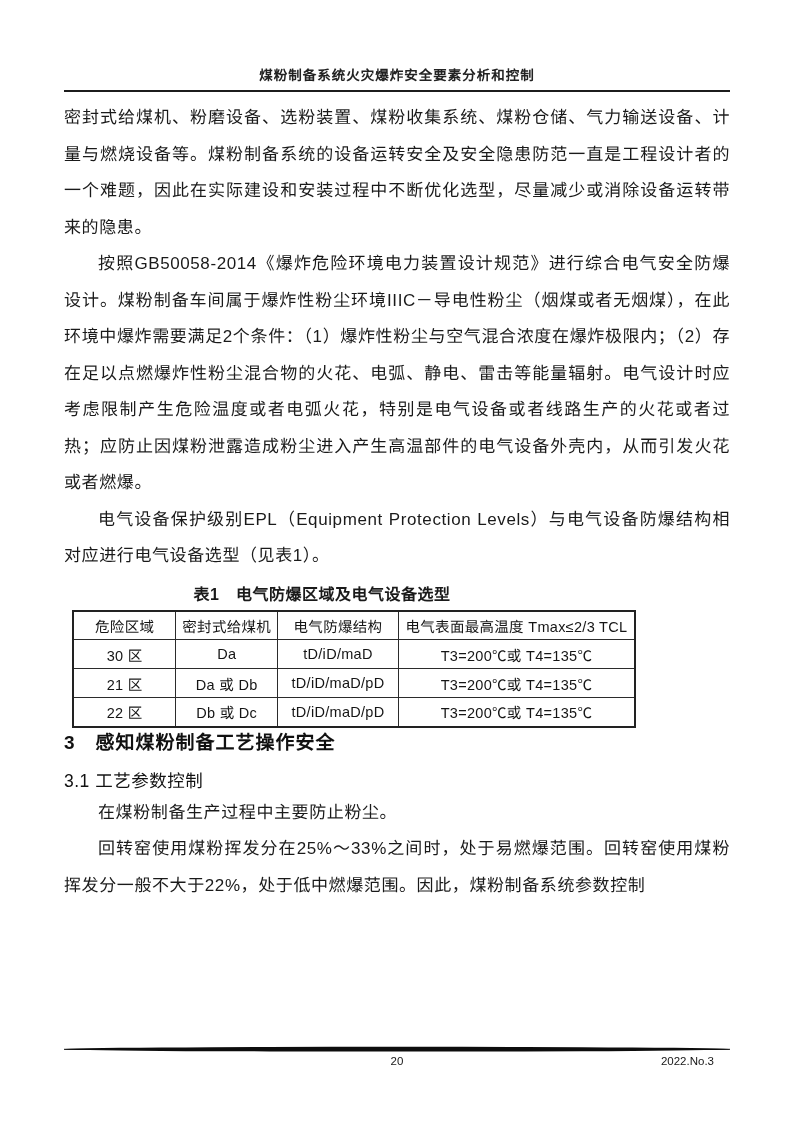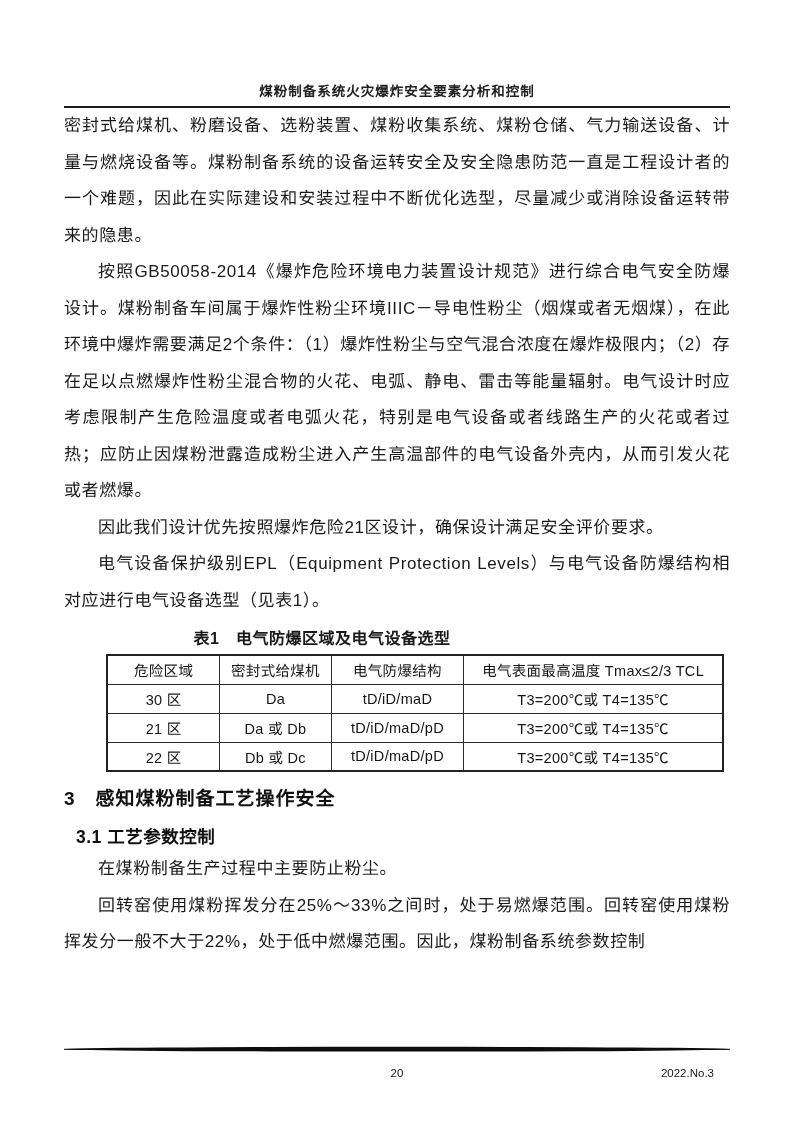--- a/index.html
+++ b/index.html
@@ -17,35 +17,35 @@
   }
 
   .content {
     position: absolute;
     left: 64px;
     top: 0;
     width: 666px;
   }
 
   
-  .page-header { padding-top: 80px; }
+  .page-header { padding-top: 64px; }
   .running-head {
     text-align: center;
     font-size: 13.5px;
     font-weight: bold;
     letter-spacing: 1px;
     color: #222222;
   }
   .header-rule {
     margin-top: 6px;
     border-top: 2.5px solid #1c1c1c;
   }
 
   
-  .doc-body { }
+  .doc-body { padding-top: 8px; }
   .body-p {
     font-size: 17px;
     line-height: 36.5px;
     letter-spacing: 0.6px;
     text-align: justify;
     text-indent: 2em;
     color: #1a1a1a;
   }
   .body-p.no-indent { text-indent: 0; }
   .mt { margin-top: 10px; }
@@ -54,22 +54,22 @@
   .table-caption {
     margin-top: 6px;
     margin-bottom: 5px;
     margin-right: 150px;          
     text-align: center;
     font-size: 16px;
     font-weight: bold;
     letter-spacing: 0.5px;
   }
   table.selection-table {
-    width: 618px;
-    margin-left: 42px;
+    width: 564px;
+    margin-left: 8px;
     border-collapse: collapse;
     table-layout: fixed;
     font-size: 14.5px;
     color: #151515;
   }
   .selection-table th,
   .selection-table td {
     border: 1.5px solid #2b2b2b;
     text-align: center;
     vertical-align: middle;
@@ -80,48 +80,46 @@
   }
   table.selection-table { border: 2px solid #222222; }
   .selection-table td.bold { font-weight: normal; }
   .col-1 { width: 18.3%; }
   .col-2 { width: 18.1%; }
   .col-3 { width: 21.5%; }
   .col-4 { width: 42.1%; }
 
   
   .h-section {
-    margin-top: 12px;
     font-size: 19px;
     font-weight: bold;
     letter-spacing: 1px;
     line-height: 30px;
     color: #111111;
   }
   .h-subsection {
     margin-top: 9px;
     font-size: 17.5px;
-    font-weight: bold;
+    font-weight: normal;
     letter-spacing: 0.5px;
     line-height: 28px;
     color: #111111;
-    margin-left: 12px;
   }
 
   
   .page-footer {
     position: absolute;
     left: 64px;
     width: 666px;
     top: 1046px;
   }
   .footer-rule-svg { display: block; width: 666px; height: 7px; }
   .footer-row {
     position: relative;
-    margin-top: 14px;
+    margin-top: 2px;
     height: 16px;
     font-size: 11.5px;
     color: #161616;
   }
   .footer-page {
     position: absolute;
     left: 0; right: 0;
     text-align: center;
   }
   .footer-issue {
@@ -140,21 +138,20 @@
       <div class="running-head">煤粉制备系统火灾爆炸安全要素分析和控制</div>
       <div class="header-rule"></div>
     </header>
 
     <main class="doc-body">
 
       <p class="body-p no-indent">密封式给煤机、粉磨设备、选粉装置、煤粉收集系统、煤粉仓储、气力输送设备、计量与燃烧设备等。煤粉制备系统的设备运转安全及安全隐患防范一直是工程设计者的一个难题，因此在实际建设和安装过程中不断优化选型，尽量减少或消除设备运转带来的隐患。</p>
 
       <p class="body-p">按照GB50058-2014《爆炸危险环境电力装置设计规范》进行综合电气安全防爆设计。煤粉制备车间属于爆炸性粉尘环境IIIC－导电性粉尘（烟煤或者无烟煤），在此环境中爆炸需要满足2个条件：（1）爆炸性粉尘与空气混合浓度在爆炸极限内；（2）存在足以点燃爆炸性粉尘混合物的火花、电弧、静电、雷击等能量辐射。电气设计时应考虑限制产生危险温度或者电弧火花，特别是电气设备或者线路生产的火花或者过热；应防止因煤粉泄露造成粉尘进入产生高温部件的电气设备外壳内，从而引发火花或者燃爆。</p>
 
-      <p class="body-p">因此我们设计优先按照爆炸危险21区设计，确保设计满足安全评价要求。</p>
 
       <p class="body-p">电气设备保护级别EPL（Equipment Protection Levels）与电气设备防爆结构相对应进行电气设备选型（见表1）。</p>
 
       <div class="table-caption">表1　电气防爆区域及电气设备选型</div>
 
       <table class="selection-table">
         <colgroup>
           <col class="col-1">
             <col class="col-2">
             <col class="col-3">

